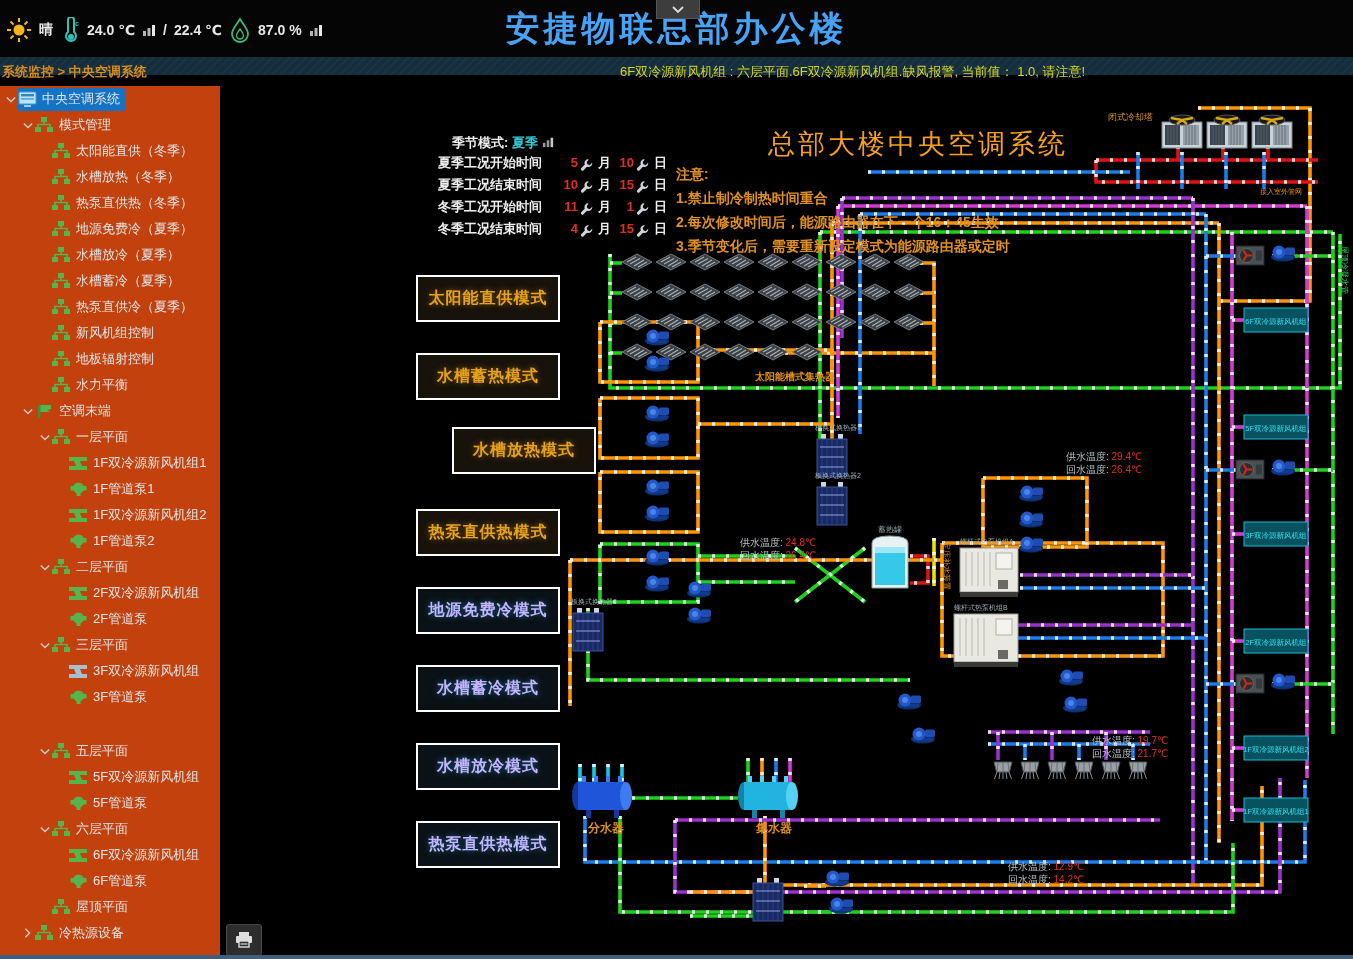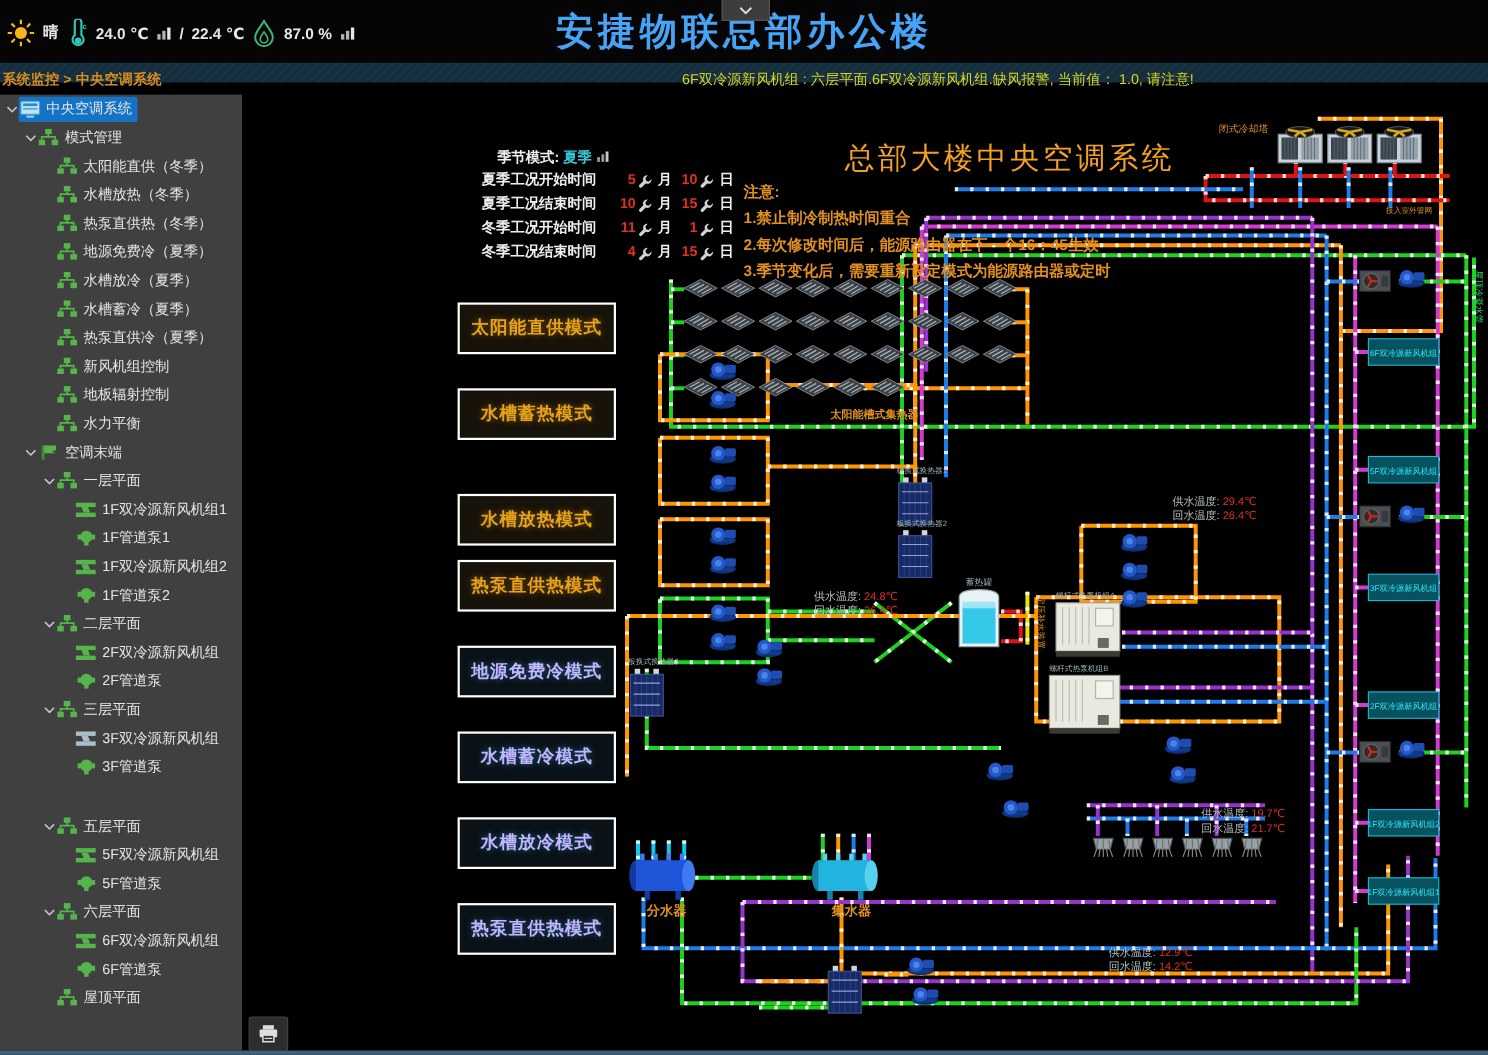--- a/index.html
+++ b/index.html
@@ -12,21 +12,21 @@
   #app-title{position:absolute;left:0;right:0;top:6px;text-align:center;font-size:34px;font-weight:bold;
     color:#47a3f5;letter-spacing:4px;}
   #collapse-btn{position:absolute;left:656px;top:0;width:42px;height:18px;background:#3d3d3d;border:1px solid #555;
     border-top:none;display:flex;align-items:center;justify-content:center;cursor:pointer;z-index:30;}
   
   #crumbbar{position:absolute;left:0;top:57px;width:100%;height:18px;background:#152e3d;
     background-image:repeating-linear-gradient(135deg,rgba(255,255,255,.025) 0 2px,transparent 2px 6px);}
   #breadcrumb{position:absolute;left:2px;top:6px;font-size:13px;color:#d78c1e;font-weight:bold;}
   #alarm-text{position:absolute;left:620px;top:6px;font-size:13px;color:#d6d61f;}
   
-  #sidebar{position:absolute;left:0;top:86px;bottom:4px;width:220px;background:#404040;border-right:1px solid #24282a;overflow:hidden;}
+  #sidebar{position:absolute;left:0;top:86px;bottom:4px;width:220px;background:#c2410c;border-right:1px solid #24282a;overflow:hidden;}
   .trow{height:26px;display:flex;align-items:center;color:#e3e6e8;font-size:13px;white-space:nowrap;cursor:pointer;}
   .trow .chev{width:13px;display:inline-flex;justify-content:center;flex:none;}
   .trow .ticon{width:20px;display:inline-flex;justify-content:center;flex:none;margin-right:3px;}
   .trow .tlabel{padding:2px 5px 3px 2px;}
   .trow.sel .selwrap{background:#1473c4;border-radius:2px;}
   .selwrap{display:flex;align-items:center;}
   
   #main{position:absolute;left:220px;top:86px;right:0;bottom:4px;background:#000;overflow:hidden;}
   #diagram-svg{position:absolute;left:0;top:0;}
   #diag-title{position:absolute;left:548px;top:40px;font-size:27px;font-weight:normal;color:#f5a01e;letter-spacing:3px;text-align:center;}
@@ -564,20 +564,38 @@
         <span class="selwrap">
           <span class="ticon">
             <svg width="18" height="16" viewBox="0 0 18 16">
               <rect x="6" y="0" width="6" height="5" fill="#56b54a"></rect>
               <rect x="0" y="10" width="6" height="5" fill="#56b54a"></rect>
               <rect x="12" y="10" width="6" height="5" fill="#56b54a"></rect>
               <path d="M9 5 v2.5 M3 10 V7.5 h12 V10" stroke="#56b54a" stroke-width="1.6" fill="none"></path>
             </svg>
           </span>
           <span class="tlabel">屋顶平面</span>
+        </span>
+      </div>
+      <div class="trow" style="padding-left: 21px;">
+        <span class="chev">
+          <svg width="7" height="10" viewBox="0 0 8 12">
+            <polyline points="1.5,1 6.5,6 1.5,11" fill="none" stroke="#c6cacc" stroke-width="1.7"></polyline>
+          </svg>
+        </span>
+        <span class="selwrap">
+          <span class="ticon">
+            <svg width="18" height="16" viewBox="0 0 18 16">
+              <rect x="6" y="0" width="6" height="5" fill="#56b54a"></rect>
+              <rect x="0" y="10" width="6" height="5" fill="#56b54a"></rect>
+              <rect x="12" y="10" width="6" height="5" fill="#56b54a"></rect>
+              <path d="M9 5 v2.5 M3 10 V7.5 h12 V10" stroke="#56b54a" stroke-width="1.6" fill="none"></path>
+            </svg>
+          </span>
+          <span class="tlabel">冷热源设备</span>
         </span>
       </div>
     </div>
 
   <div id="main">
     <div id="diagram-container">
         <svg id="diagram-svg" width="1133" height="869" viewBox="0 0 1133 869">
           <polyline points="390,168 390,302 1120,302 1120,148" fill="none" stroke="#1dd11d" stroke-width="3.6"></polyline>
           <polyline points="390,168 390,302 1120,302 1120,148" fill="none" stroke="#fff" stroke-width="3.6" stroke-dasharray="3 11" opacity="0.85"></polyline>
           <polyline points="700,177 714,177 714,300" fill="none" stroke="#ff9500" stroke-width="3.6"></polyline>
@@ -1286,21 +1304,21 @@
     <div id="notes">
       <div>注意:</div>
       <div>1.禁止制冷制热时间重合</div>
       <div>2.每次修改时间后，能源路由器在下一个16：45生效</div>
       <div>3.季节变化后，需要重新设定模式为能源路由器或定时</div>
     </div>
 
     <div id="mode-buttons">
         <div class="mode-btn warm" style="top: 189px;">太阳能直供模式</div>
         <div class="mode-btn warm" style="top: 267px;">水槽蓄热模式</div>
-        <div class="mode-btn warm" style="top: 363px;">水槽放热模式</div>
+        <div class="mode-btn warm" style="top: 341px; margin-left: 36px;">水槽放热模式</div>
         <div class="mode-btn warm" style="top: 423px;">热泵直供热模式</div>
         <div class="mode-btn cool" style="top: 501px;">地源免费冷模式</div>
         <div class="mode-btn cool" style="top: 579px;">水槽蓄冷模式</div>
         <div class="mode-btn cool" style="top: 657px;">水槽放冷模式</div>
         <div class="mode-btn cool" style="top: 735px;">热泵直供热模式</div>
       </div>
     <div id="annotations">
         <div class="ann" style="left: 520px; top: 450px;">供水温度: <b>24.8℃</b><br>回水温度: <b>26.4℃</b></div>
         <div class="ann" style="left: 846px; top: 364px;">供水温度: <b>29.4℃</b><br>回水温度: <b>26.4℃</b></div>
         <div class="ann" style="left: 872px; top: 648px;">供水温度: <b>19.7℃</b><br>回水温度: <b>21.7℃</b></div>

